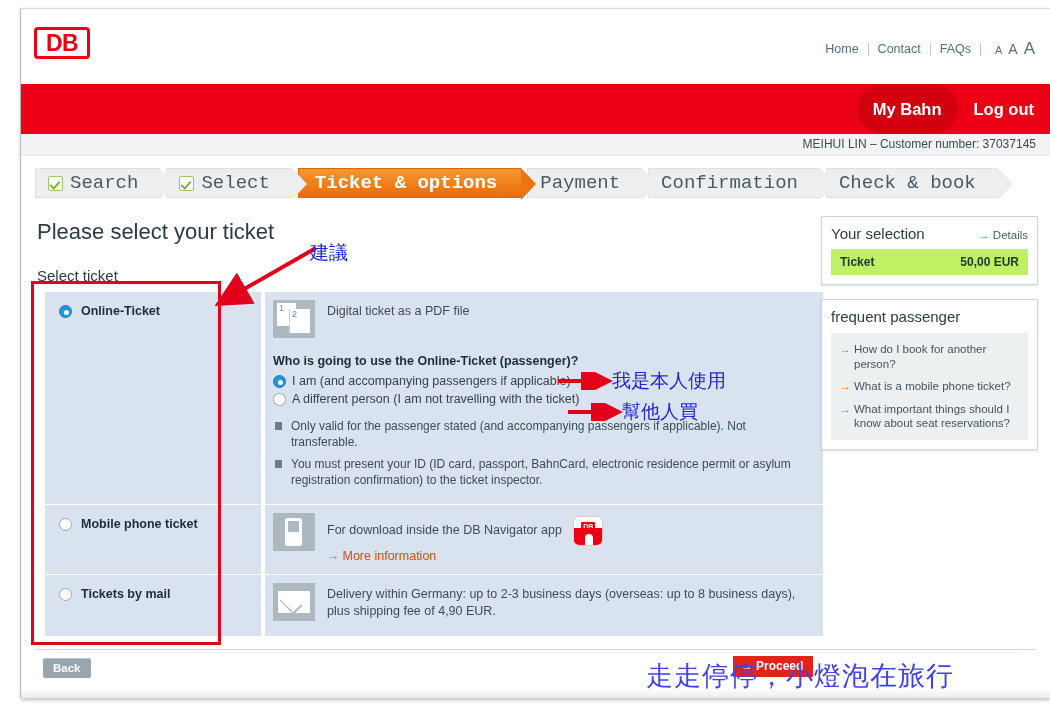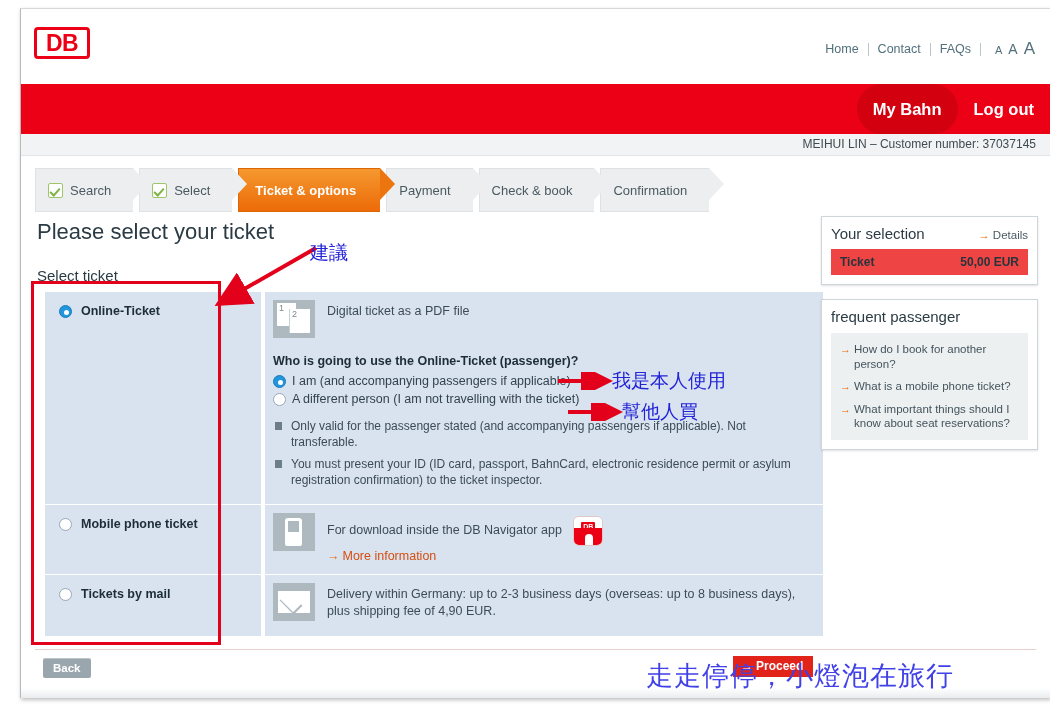--- a/index.html
+++ b/index.html
@@ -113,33 +113,34 @@
   
   .steps-wrap {
     position: relative;
     height: 38px;
     margin: 12px 0 0 14px;
     display: flex;
     align-items: stretch;
   }
   .step {
     position: relative;
-    height: 44px;
+    height: 30px;
     background: #eceeef;
     display: flex;
     align-items: center;
     padding-left: 12px;
     padding-right: 22px;
     margin-right: 6px;
-    font-size: 13px;
+    font-size: 19px;
     color: #4b5a62;
     cursor: pointer;
     border-top: 1px solid #dfe2e3;
     border-bottom: 1px solid #dfe2e3;
     border-left: 1px solid #dfe2e3;
+    font-family: Liberation Mono, monospace;
   }
   .step::after {
     content: "";
     position: absolute;
     right: -15px; top: -1px;
     width: 0; height: 0;
     border-top: 16px solid transparent;
     border-bottom: 16px solid transparent;
     border-left: 15px solid #eceeef;
     z-index: 2;
@@ -420,21 +421,21 @@
   .side-head .t {
     font-size: 15px;
     color: #2b3b44;
   }
   .side-head .d {
     font-size: 11.5px;
     color: #4a5a63;
     text-decoration: none;
   }
   .sel-row {
-    background: #ef4444;
+    background: #bef264;
     display: flex;
     justify-content: space-between;
     padding: 6px 9px;
     font-size: 12px;
     font-weight: bold;
     color: #26343c;
   }
   .faq-title {
     font-size: 15px;
     color: #2b3b44;
@@ -559,24 +560,24 @@
       <span class="check"></span>
       <span>Select</span>
     </div>
     <div class="step current">
       <span>Ticket &amp; options</span>
     </div>
     <div class="step">
       <span>Payment</span>
     </div>
     <div class="step">
+      <span>Confirmation</span>
+    </div>
+    <div class="step">
       <span>Check &amp; book</span>
-    </div>
-    <div class="step">
-      <span>Confirmation</span>
     </div>
   </div>
 
   <div class="content">
 
     <div class="col-left">
       <h1 class="page-title">Please select your ticket</h1>
       <h2 class="sub-title">Select ticket</h2>
 
       <table class="ticket-table">

